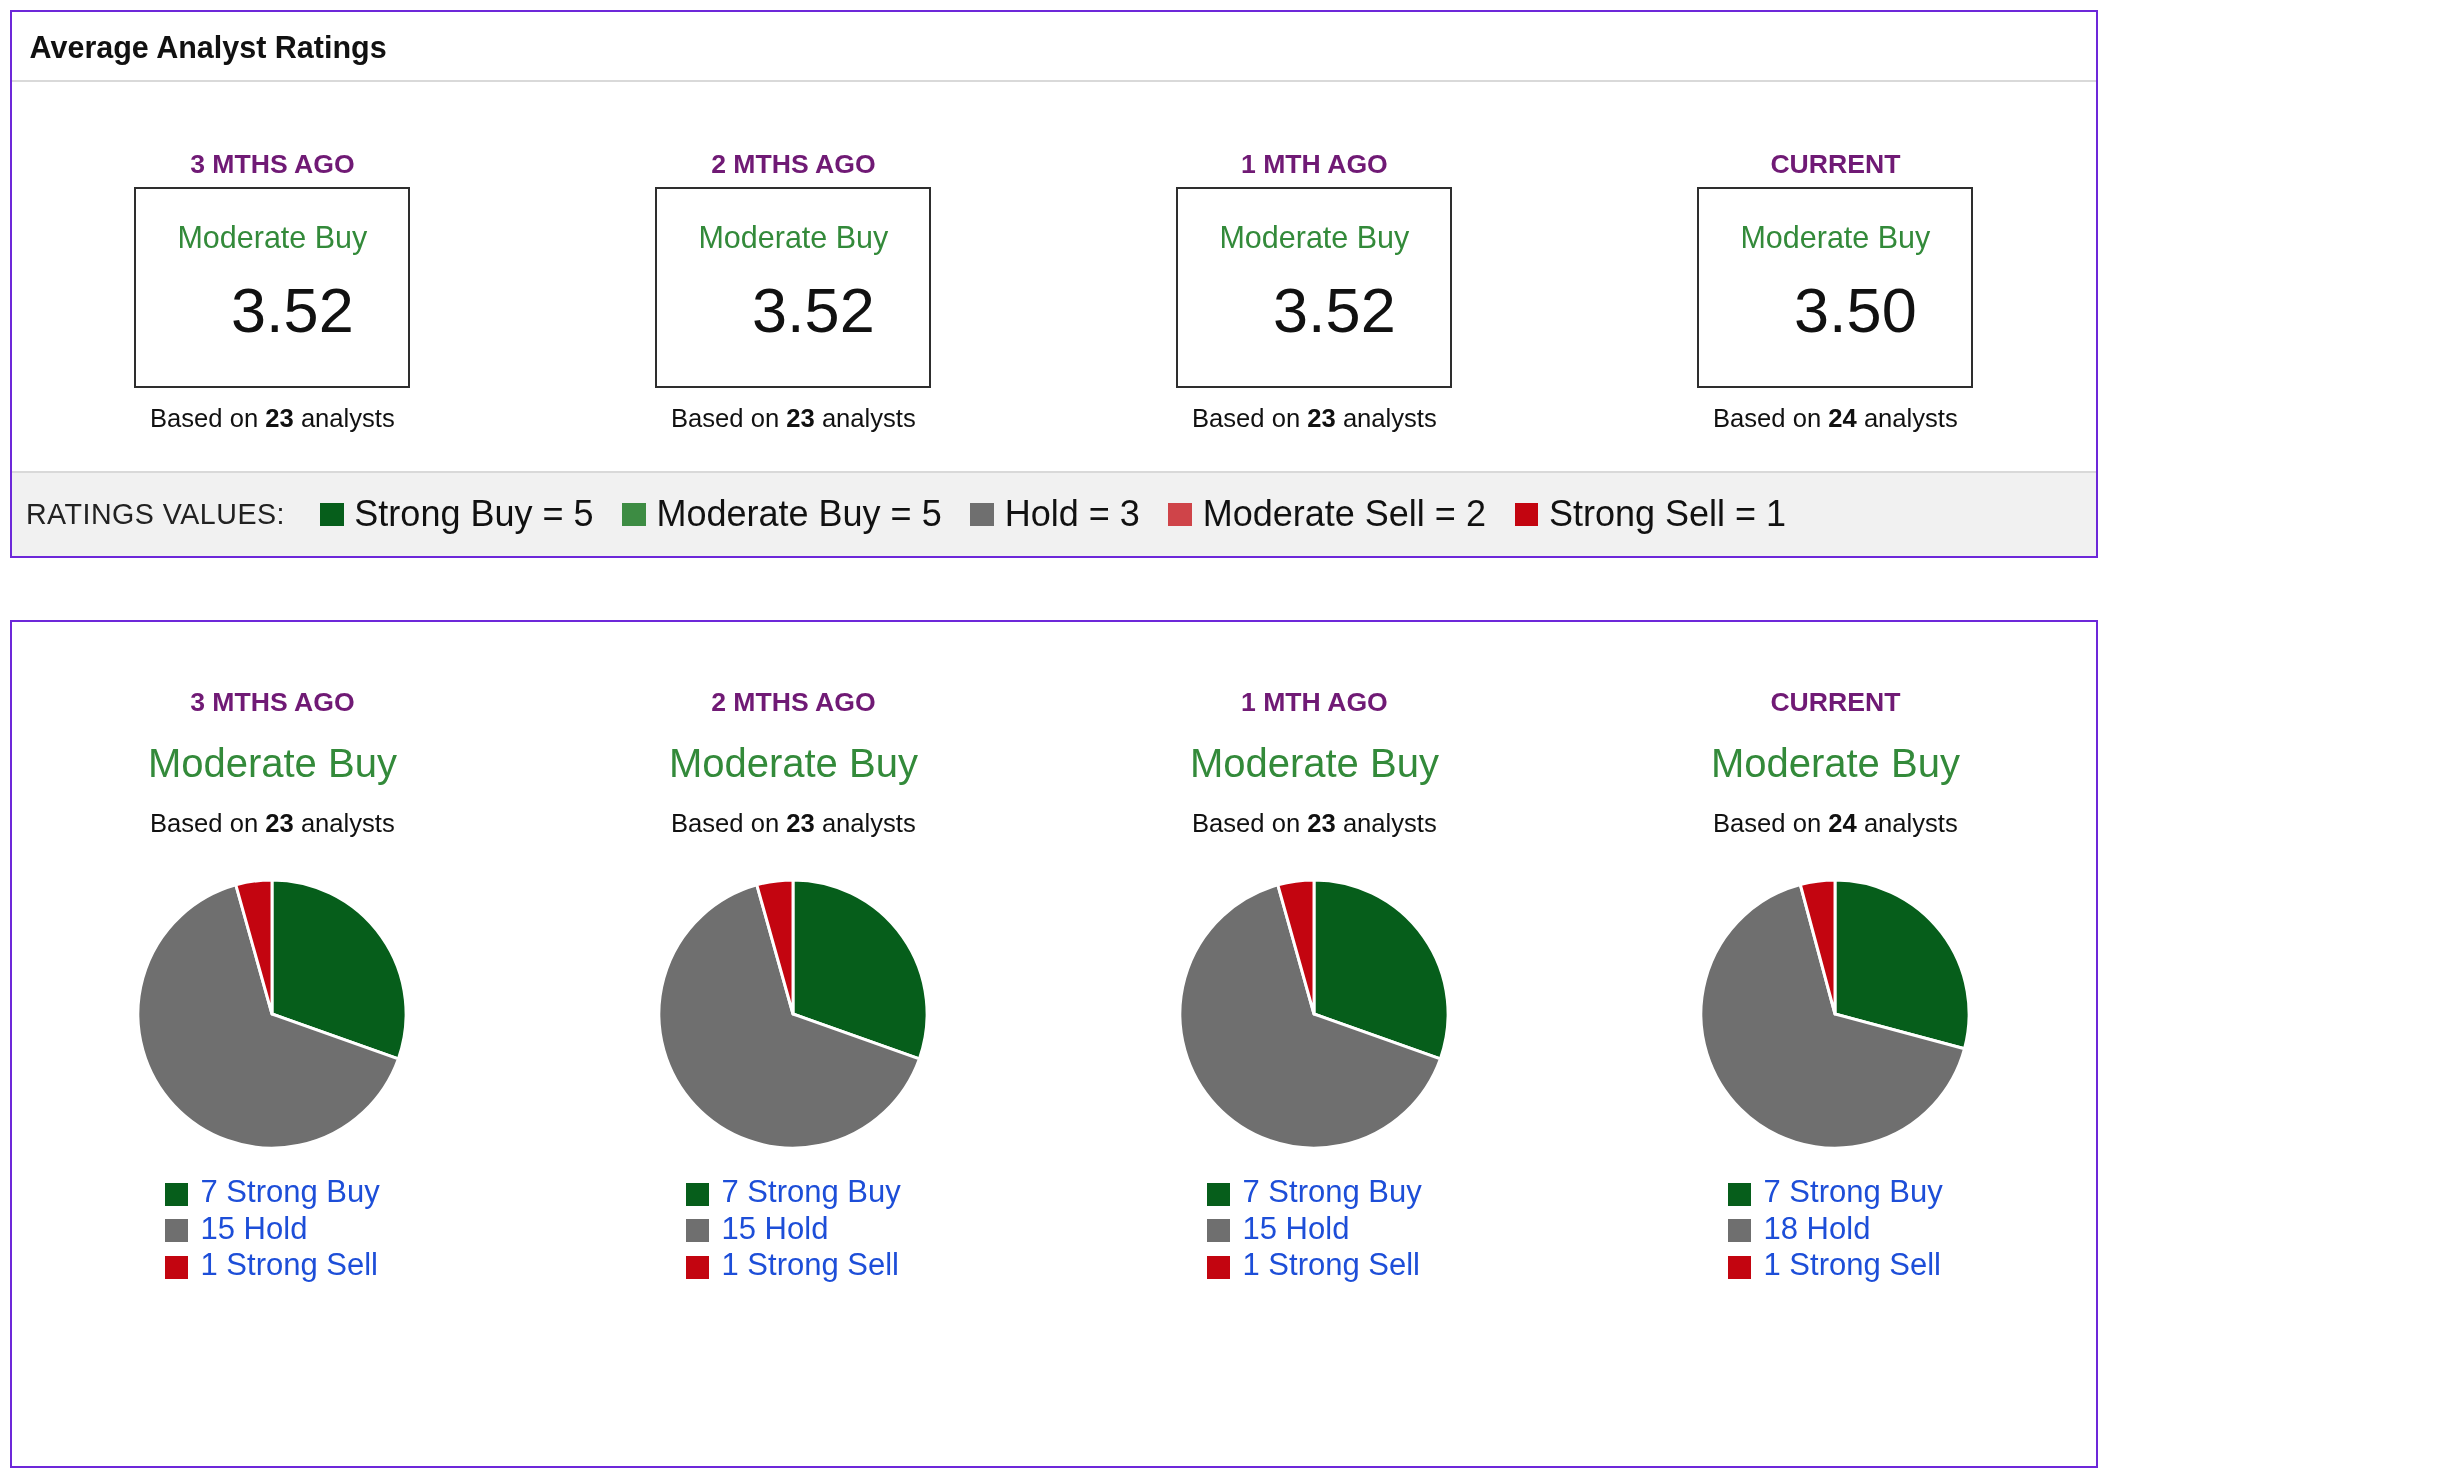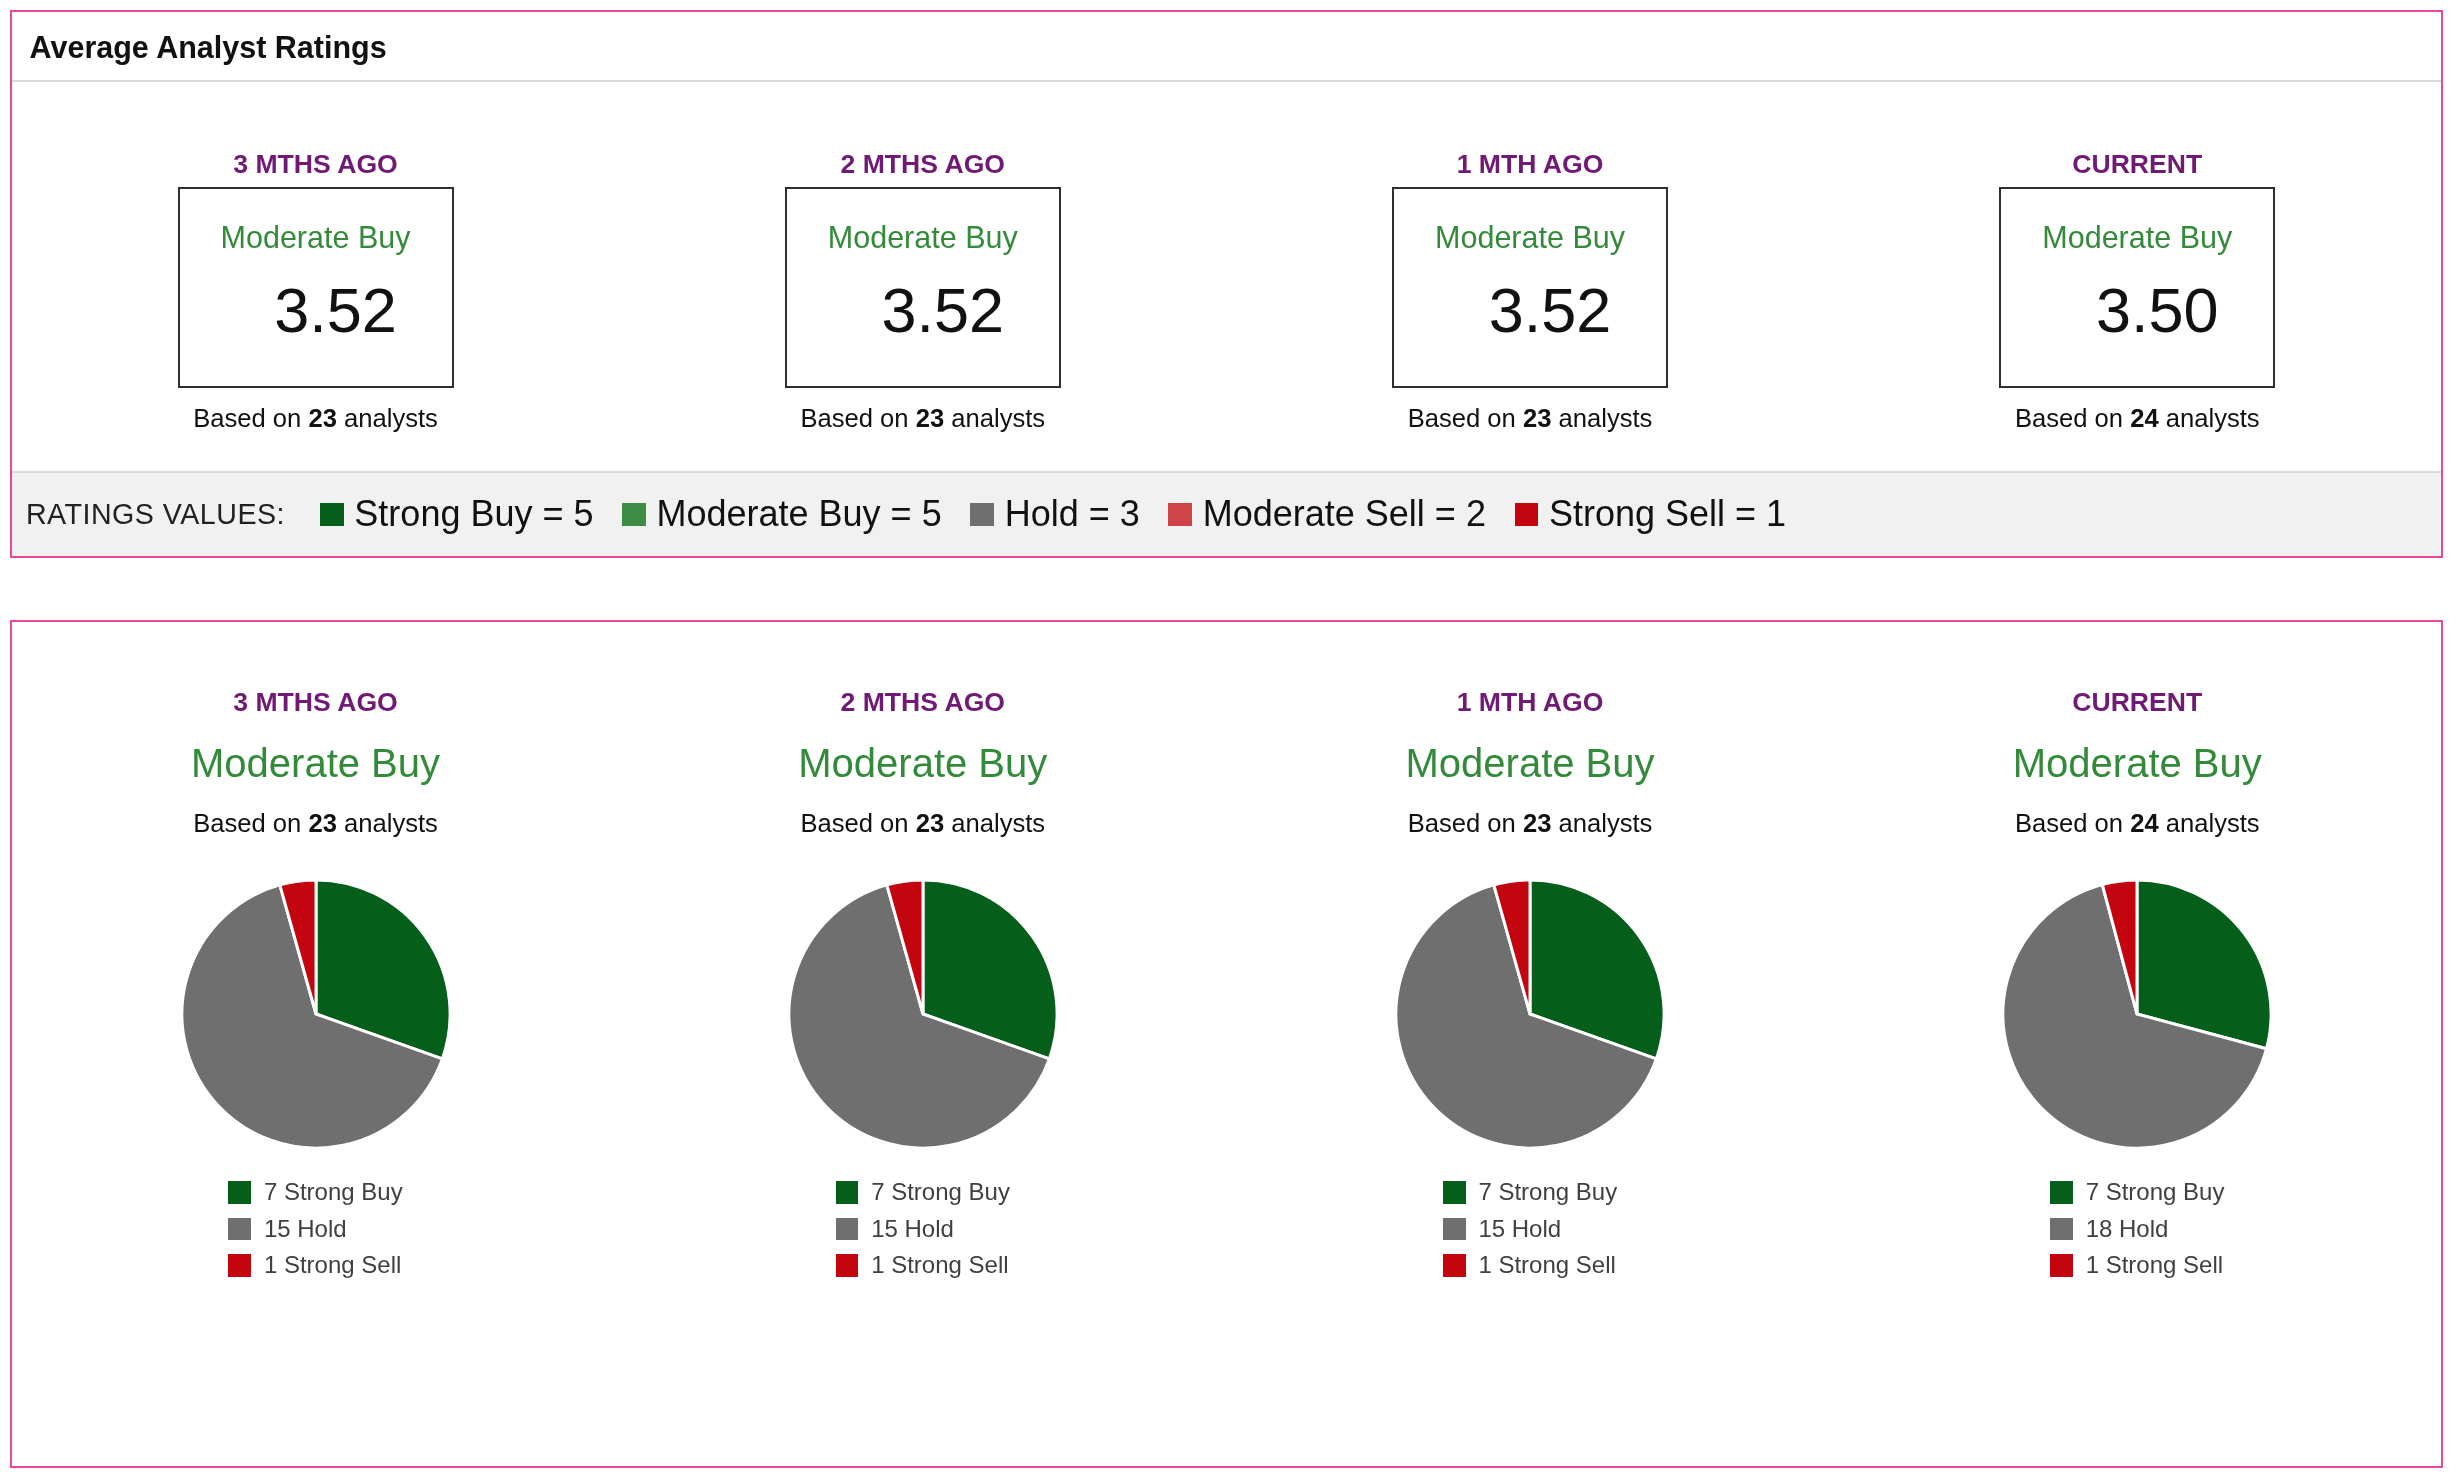--- a/index.html
+++ b/index.html
@@ -3,22 +3,22 @@
 <meta charset="utf-8">
 <style>
   html,body{margin:0;padding:0;background:#ffffff;}
   body{
     width:2463px;height:1482px;position:relative;
     font-family:"Liberation Sans","DejaVu Sans",sans-serif;
     color:#1a1a1a;
     -webkit-font-smoothing:antialiased;
   }
   .panel{
-    position:absolute;left:9.9px;width:2433px;
-    border:2px solid #ec4899;background:#fff;box-sizing:border-box;
+    position:absolute;left:9.9px;width:2088px;
+    border:2px solid #6d28d9;background:#fff;box-sizing:border-box;
   }
   #panel-average{top:9.9px;height:548px;}
   #panel-breakdown{top:620px;height:848px;}
   .panel-title{
     font-size:30.5px;font-weight:700;color:#111;
     padding:17.7px 17.7px 15.8px 17.7px;
     border-bottom:2px solid #d9d9d9;
   }
   .columns{display:flex;width:100%;}
   .col{flex:1;display:flex;flex-direction:column;align-items:center;}
@@ -45,21 +45,21 @@
   .swatch{width:23.6px;height:23.6px;margin-right:10.8px;flex:0 0 auto;}
 
   
   #panel-breakdown .columns{padding-top:65px;}
   .bd-rating{font-size:40px;line-height:47px;margin-top:21.7px;}
   .bd-based{margin-top:21.7px;font-size:25.6px;line-height:29.6px;color:#111;}
   .bd-based b{font-weight:700;}
   .pie{margin-top:37px;width:278px;height:278px;}
   .pie svg{display:block;}
   .pie-legend{margin-top:25.6px;display:flex;flex-direction:column;gap:9.9px;}
-  .pie-legend-row{display:flex;align-items:center;font-size:24px;line-height:26.6px;color:#404040;}
+  .pie-legend-row{display:flex;align-items:flex-end;font-size:31px;line-height:26.6px;color:#1d4ed8;}
   .pie-swatch{width:22.7px;height:22.7px;margin-right:12.8px;flex:0 0 auto;}
 </style>
 </head>
 <body>
 
 <section class="panel" id="panel-average">
   <div class="panel-title">Average Analyst Ratings</div>
 
   <div class="columns">
     <div class="col">

